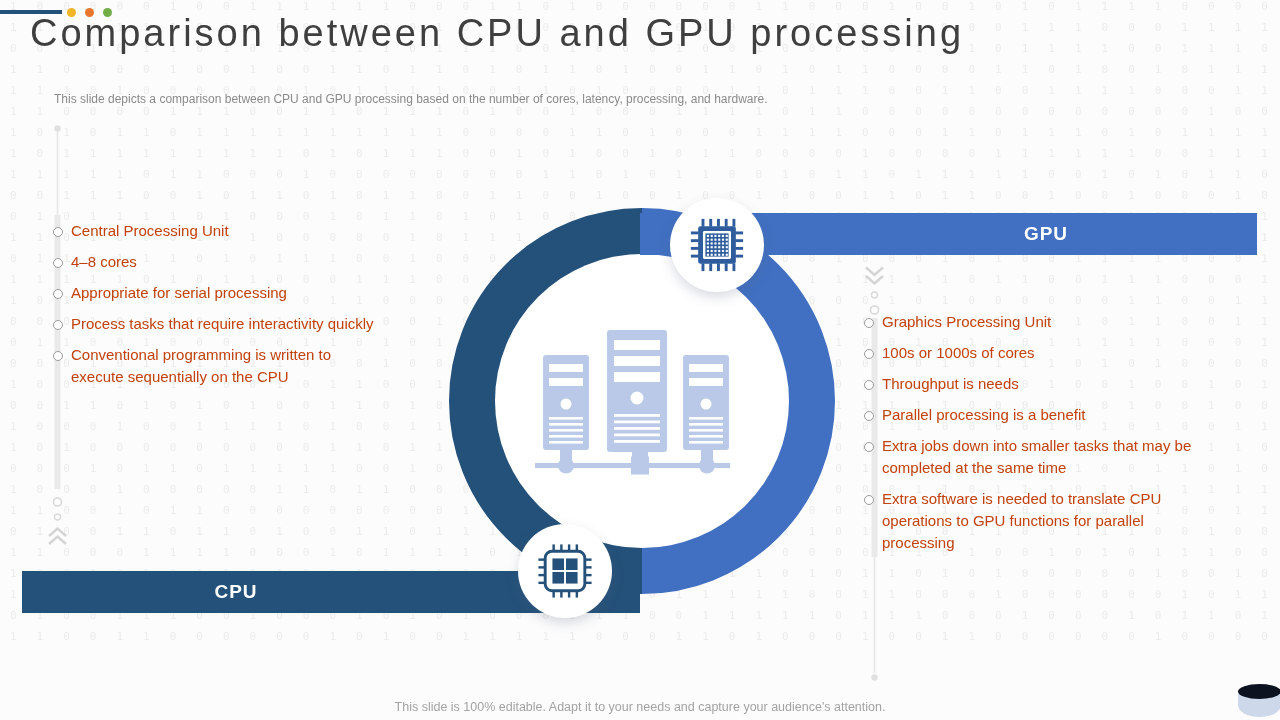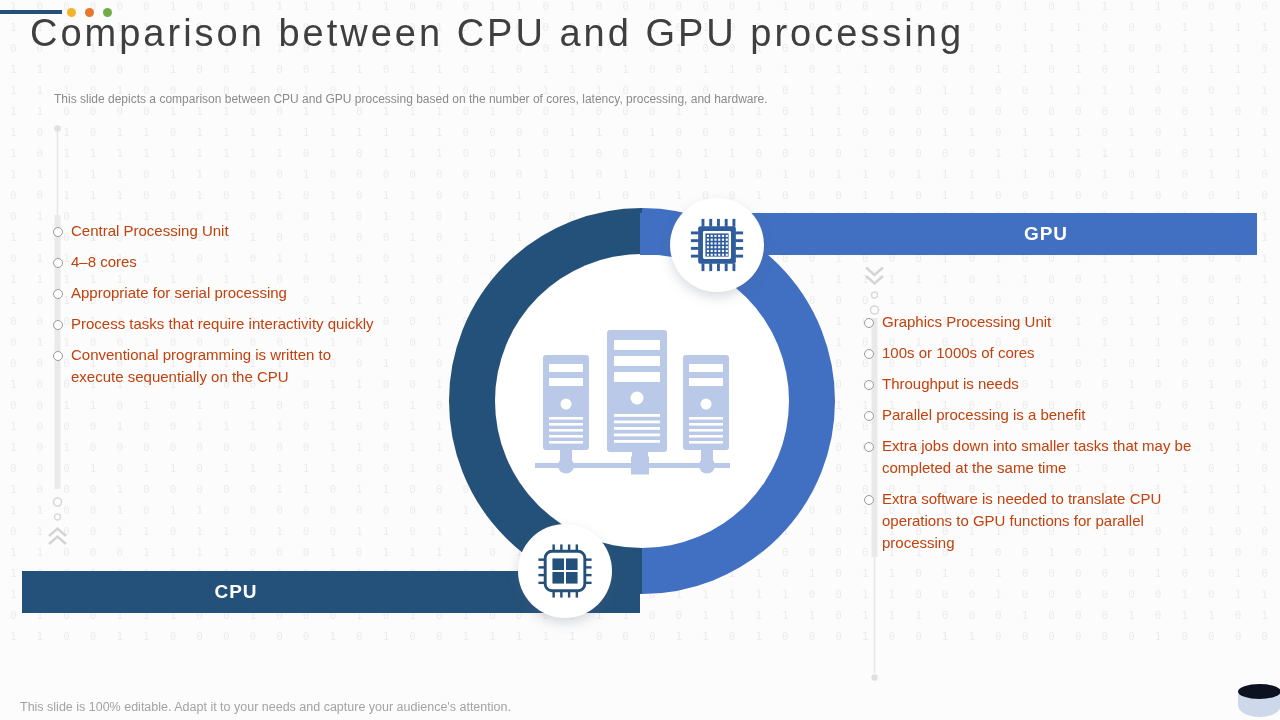--- a/index.html
+++ b/index.html
@@ -71,21 +71,21 @@
     position:relative;padding-left:18px;margin-bottom:9px;
     font-size:15px;line-height:22px;color:#c2410c;
   }
   .list li::before{
     content:"";position:absolute;left:0;top:6.5px;width:8px;height:8px;
     border:1.4px solid #9b9b9b;border-radius:50%;background:#ffffff;
   }
 
   .footer{
     position:absolute;left:0;top:700px;width:1280px;margin:0;z-index:5;
-    text-align:left;font-size:12.5px;color:var(--footer-gray);padding-left:20px;
+    text-align:center;font-size:12.5px;color:var(--footer-gray);
   }
 
   
   .cyl{position:absolute;left:1238px;top:684px;width:50px;height:34px;z-index:5;}
   .cyl-body{position:absolute;left:0;top:8px;width:43px;height:25px;background:#cdd9eb;
     border-radius:4px 4px 21px 21px / 4px 4px 12px 12px;}
   .cyl-top{position:absolute;left:0;top:0;width:43px;height:15px;border-radius:50%;background:#0c1220;}
 </style>
 </head>
 <body>

